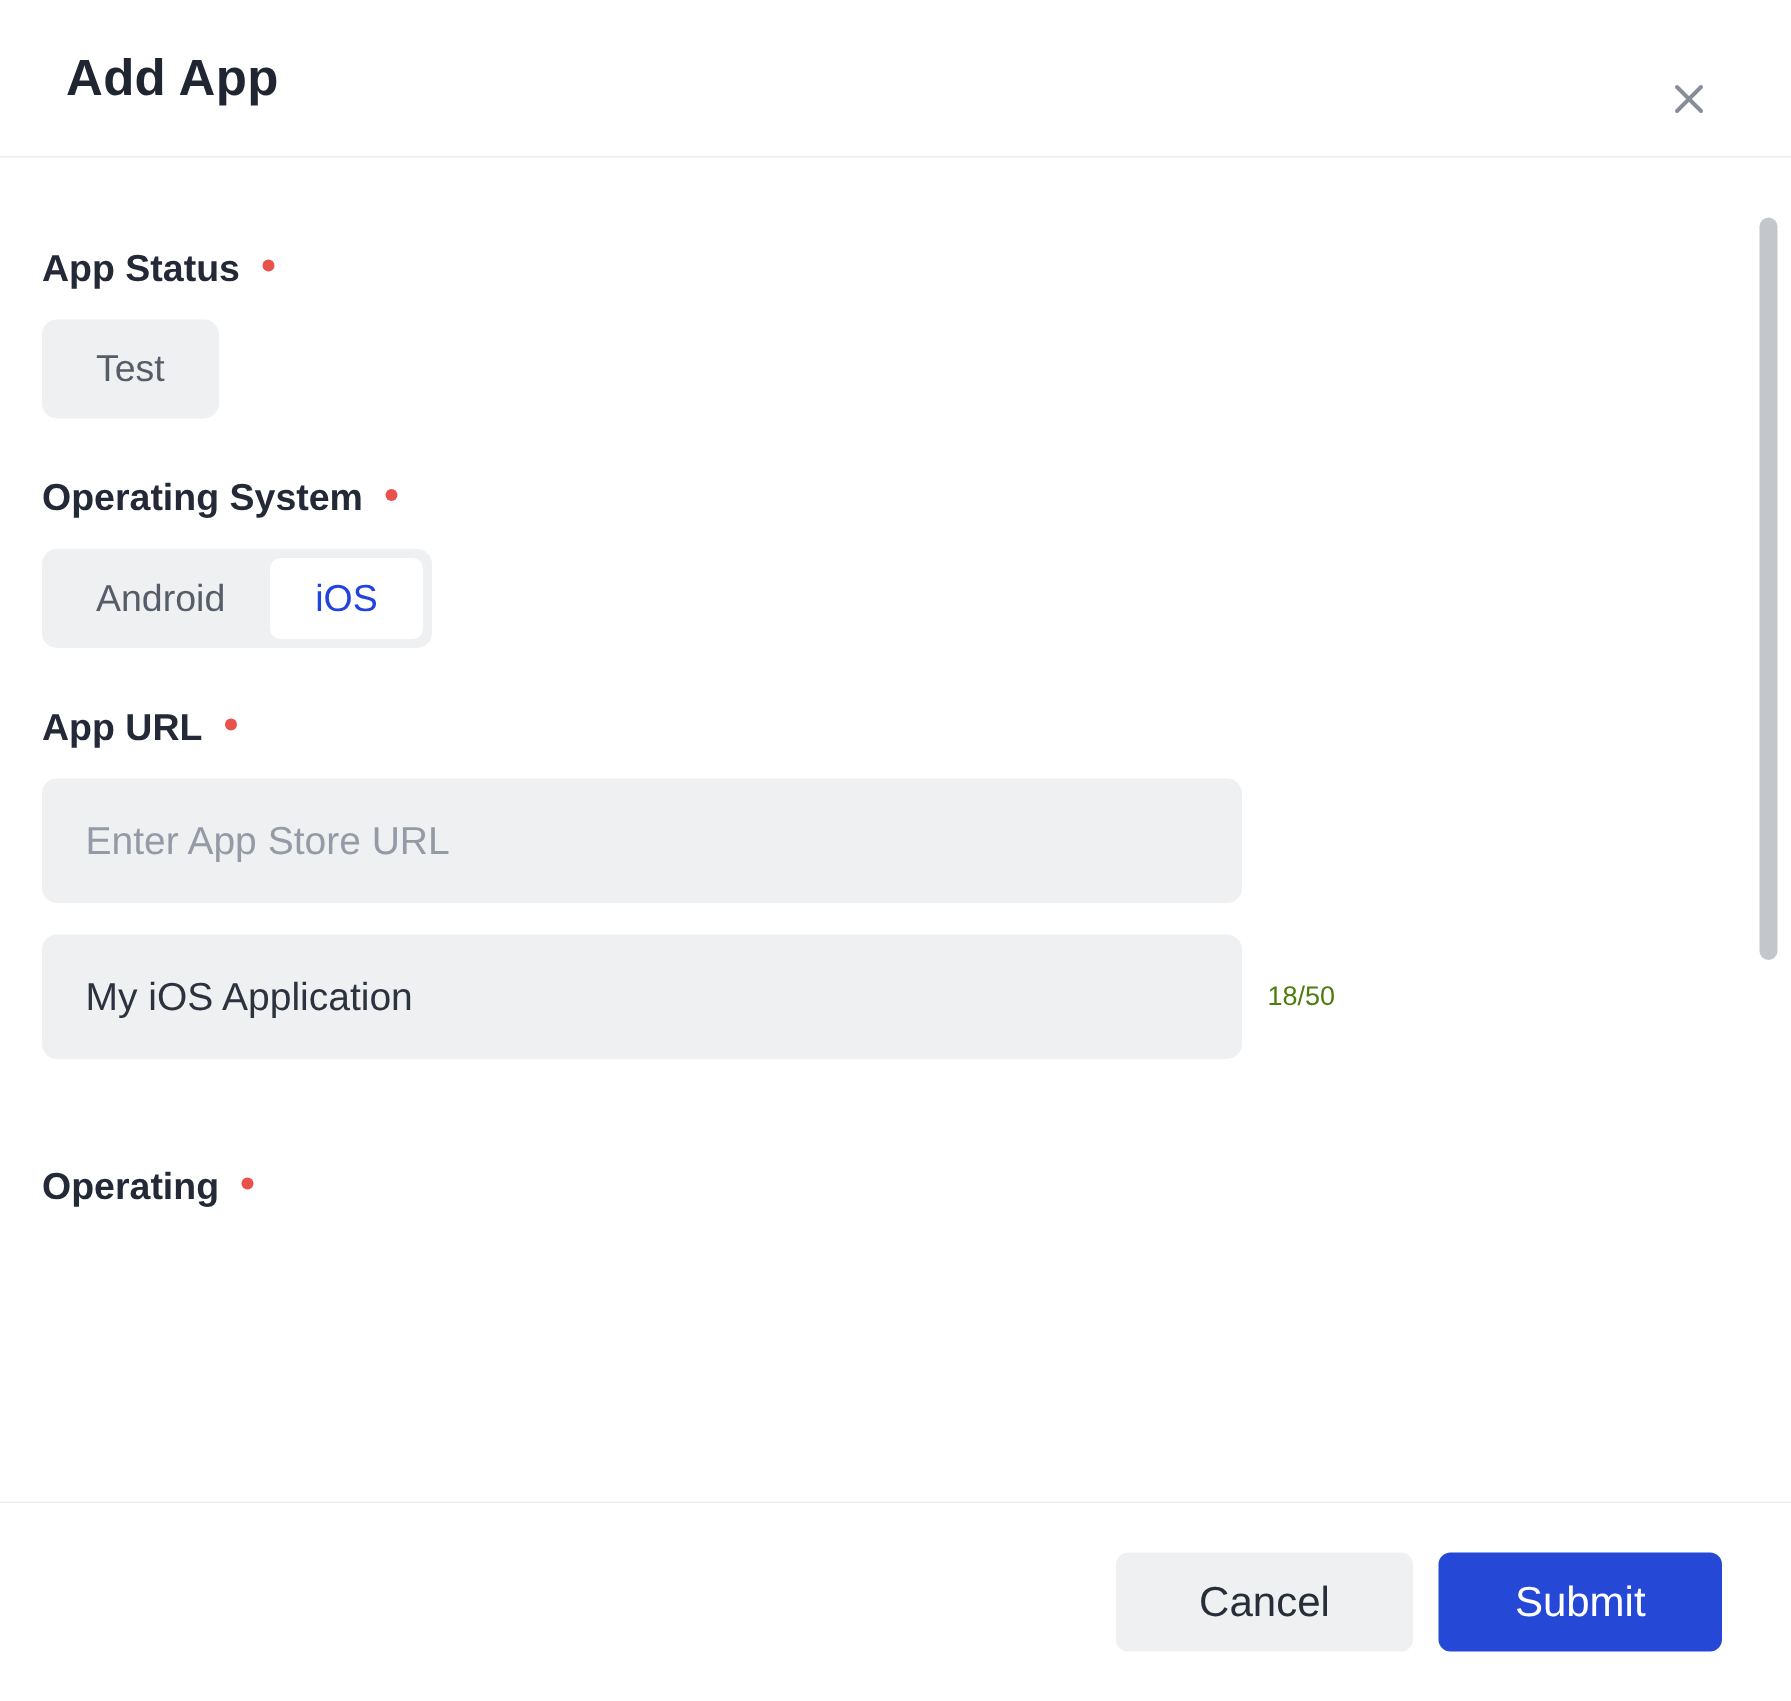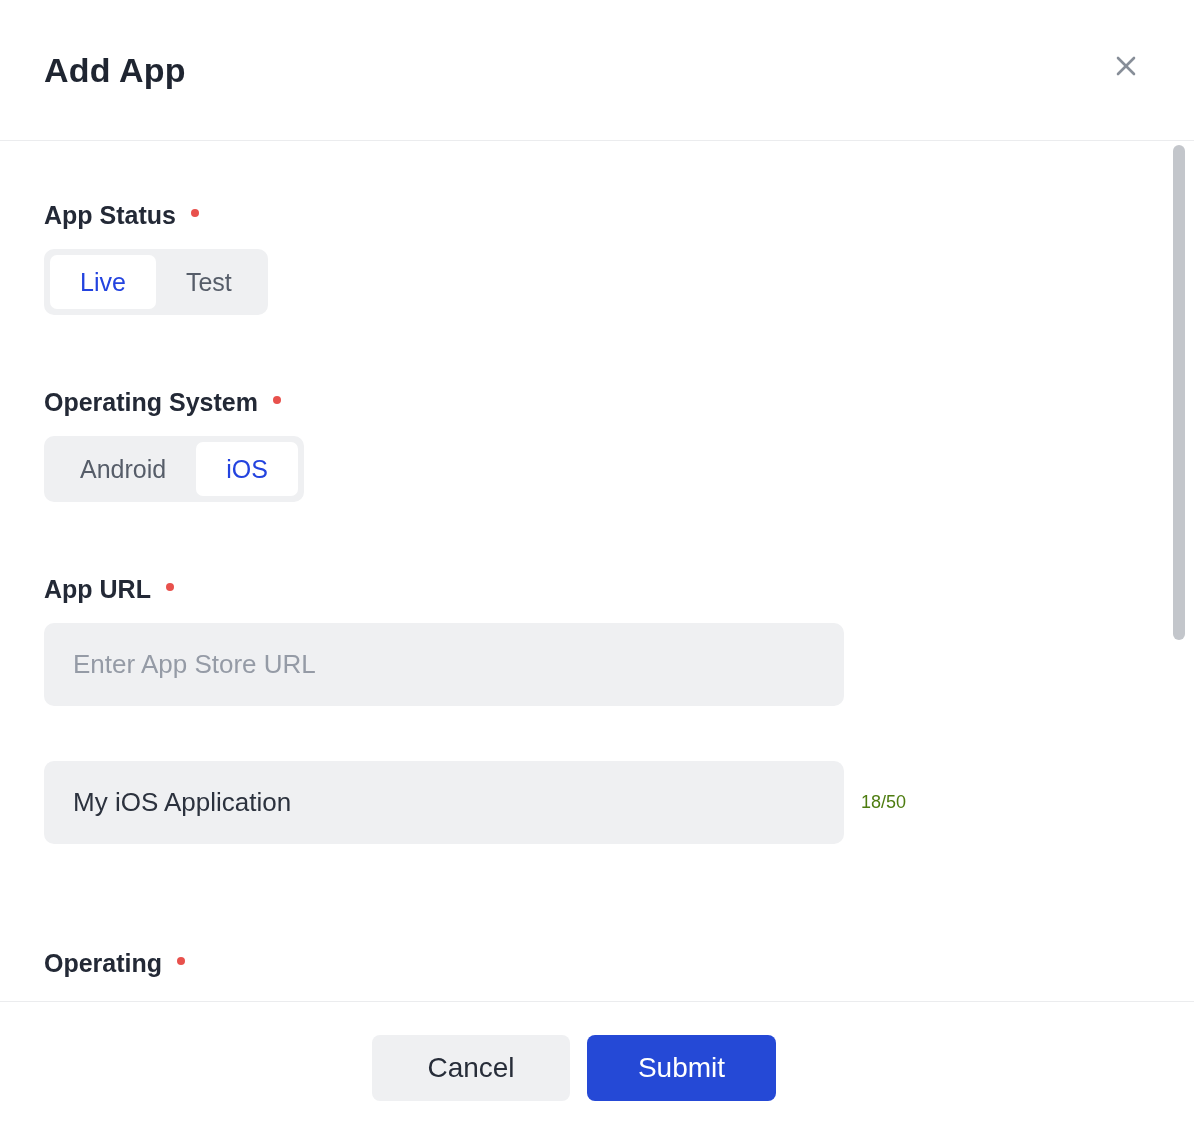--- a/index.html
+++ b/index.html
@@ -11,21 +11,21 @@
   }
   .modal {
     position: relative;
     width: 1194px; height: 1134px;
     background: #ffffff;
   }
 
   
   .modal-header {
     position: relative;
-    height: 141px;
+    height: 105px;
     border-bottom: 1px solid #ebecee;
     display: flex;
     align-items: center;
     padding: 17px 44px;
   }
   .modal-title {
     font-size: 34px;
     font-weight: 700;
     color: #1f2531;
     letter-spacing: 0.2px;
@@ -37,24 +37,24 @@
     background: transparent;
     border: none;
     display: flex; align-items: center; justify-content: center;
     cursor: pointer;
   }
 
   
   .modal-body {
     height: 866px;
     overflow: hidden;
-    padding: 59px 44px 0;
+    padding: 59px 28px 0;
   }
   .field { height: 115px; }
-  .field + .field { margin-top: 72px; }
+  .field + .field { margin-top: 38px; }
   .field-label-row {
     display: flex;
     align-items: flex-start;
     height: 30px;
     margin-bottom: 19px;
   }
   .field-label {
     font-size: 25px;
     font-weight: 700;
     color: #232936;
@@ -118,21 +118,21 @@
 
   
   .modal-footer {
     position: absolute;
     left: 0; right: 0; bottom: 0;
     height: 133px;
     border-top: 1px solid #ebecee;
     background: #ffffff;
     display: flex;
     align-items: center;
-    justify-content: center;
+    justify-content: flex-end;
     padding-right: 46px;
     gap: 17px;
   }
   .btn {
     border: none;
     border-radius: 8px;
     height: 66px;
     font-family: inherit;
     font-size: 28px;
     cursor: pointer;
@@ -176,21 +176,20 @@
   </div>
 
   <div class="modal-body">
 
     <div class="field">
       <div class="field-label-row">
         <span class="field-label">App Status</span>
         <span class="required-dot"></span>
       </div>
       <div class="segmented">
-        <button class="segment selected">Live</button>
         <button class="segment">Test</button>
       </div>
     </div>
 
     <div class="field">
       <div class="field-label-row">
         <span class="field-label">Operating System</span>
         <span class="required-dot"></span>
       </div>
       <div class="segmented">

